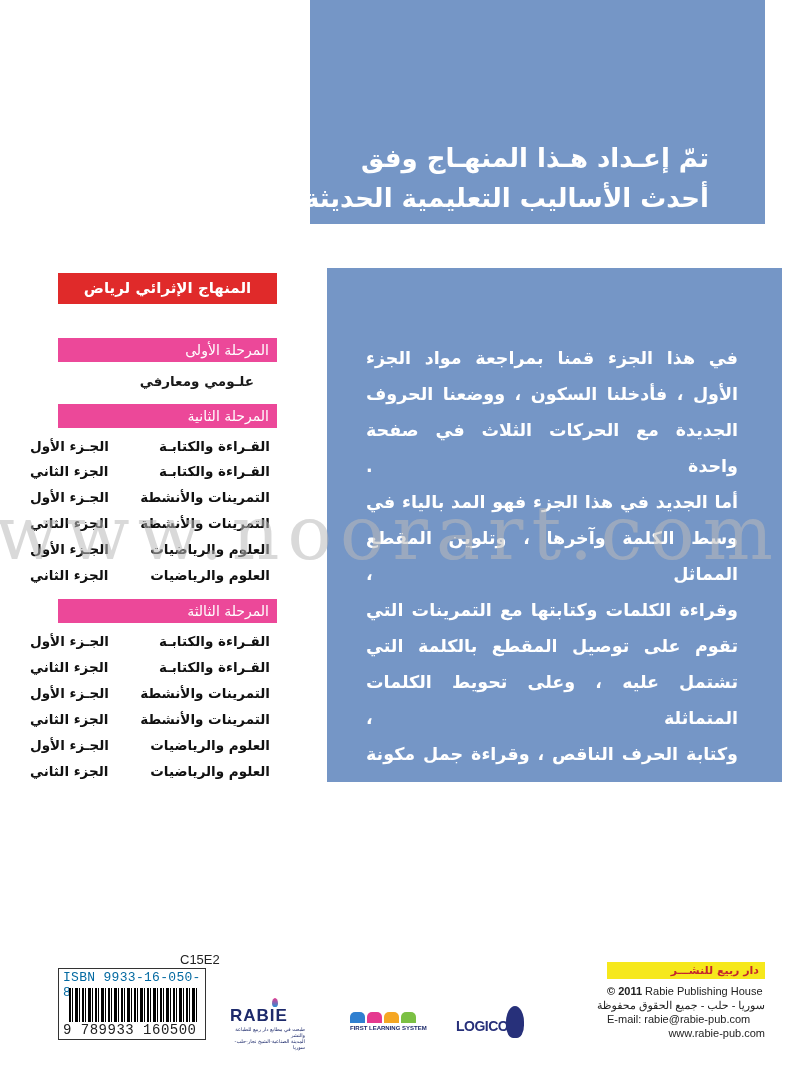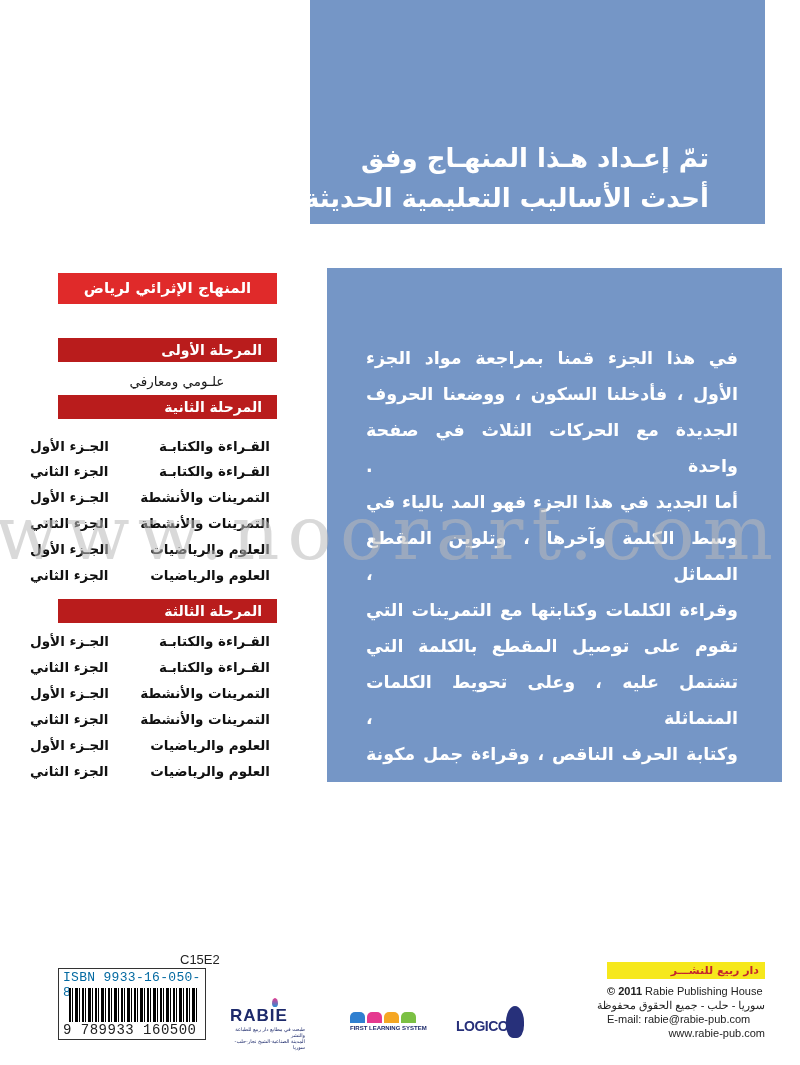--- a/index.html
+++ b/index.html
@@ -27,35 +27,35 @@
     }
     #body-box .para span { display: block; text-align: justify; text-align-last: justify; }
     #body-box .para span.last { text-align-last: right; }
     .red-banner {
       position: absolute; left: 58px; top: 273px; width: 219px; height: 31px;
       background: #e02a2a; color: #ffffff; direction: rtl;
       font-weight: bold; font-size: 15px; line-height: 31px; text-align: center;
     }
     .stage-header {
       position: absolute; left: 58px; width: 219px; height: 24px;
-      background: #b91c1c; color: #ffffff; direction: rtl;
-      font-weight: bold; font-size: 14px; line-height: 24px;
-      padding-right: 15px; box-sizing: border-box; text-align: right;
+      background: #ec4899; color: #ffffff; direction: rtl;
+      font-weight: normal; font-size: 14px; line-height: 24px;
+      padding-right: 8px; box-sizing: border-box; text-align: right;
     }
     .row {
       position: absolute; left: 30px; width: 240px; height: 24px;
       direction: rtl; font-weight: bold; font-size: 13.5px; line-height: 24px;
       color: #111;
     }
     .row .subject { position: absolute; right: 0; white-space: nowrap; }
     .row .part { position: absolute; left: 0; white-space: nowrap; }
     .single-row {
-      position: absolute; left: 71px; width: 212px; height: 24px;
-      direction: rtl; font-weight: normal; font-size: 13.5px; line-height: 24px;
-      text-align: center;
+      position: absolute; left: 42px; width: 212px; height: 24px;
+      direction: rtl; font-weight: bold; font-size: 13.5px; line-height: 24px;
+      text-align: right;
     }
 
     .watermark {
       position: absolute; left: -5px; top: 490px; width: 820px;
       font-family: "DejaVu Serif", serif; font-size: 74px; letter-spacing: 8px;
       color: rgba(185,185,185,0.55); white-space: nowrap; pointer-events: none;
     }
 
     .code-label {
       position: absolute; left: 180px; top: 952px; font-size: 13px;
@@ -146,21 +146,21 @@
     <span>وكتابة الحرف الناقص ، وقراءة جمل مكونة</span>
     <span class="last">من كلمات سابقة .</span>
   </div>
 </div>
 
 <div class="red-banner">المنهاج الإثرائي لرياض الأطفال</div>
 
 <div class="stage-header" style="top:338px;">المرحلة الأولى</div>
 <div class="single-row" style="top:369px;">علـومي ومعارفي</div>
 
-<div class="stage-header" style="top:395px;">المرحلة الثانية</div>
+<div class="stage-header" style="top:404px;">المرحلة الثانية</div>
 <div class="row" style="top:434px;">
   <span class="subject">القـراءة والكتابـة</span>
   <span class="part">الجـزء الأول</span>
 </div>
 <div class="row" style="top:459px;">
   <span class="subject">القـراءة والكتابـة</span>
   <span class="part">الجزء الثاني</span>
 </div>
 <div class="row" style="top:485px;">
   <span class="subject">التمرينات والأنشطة</span>

